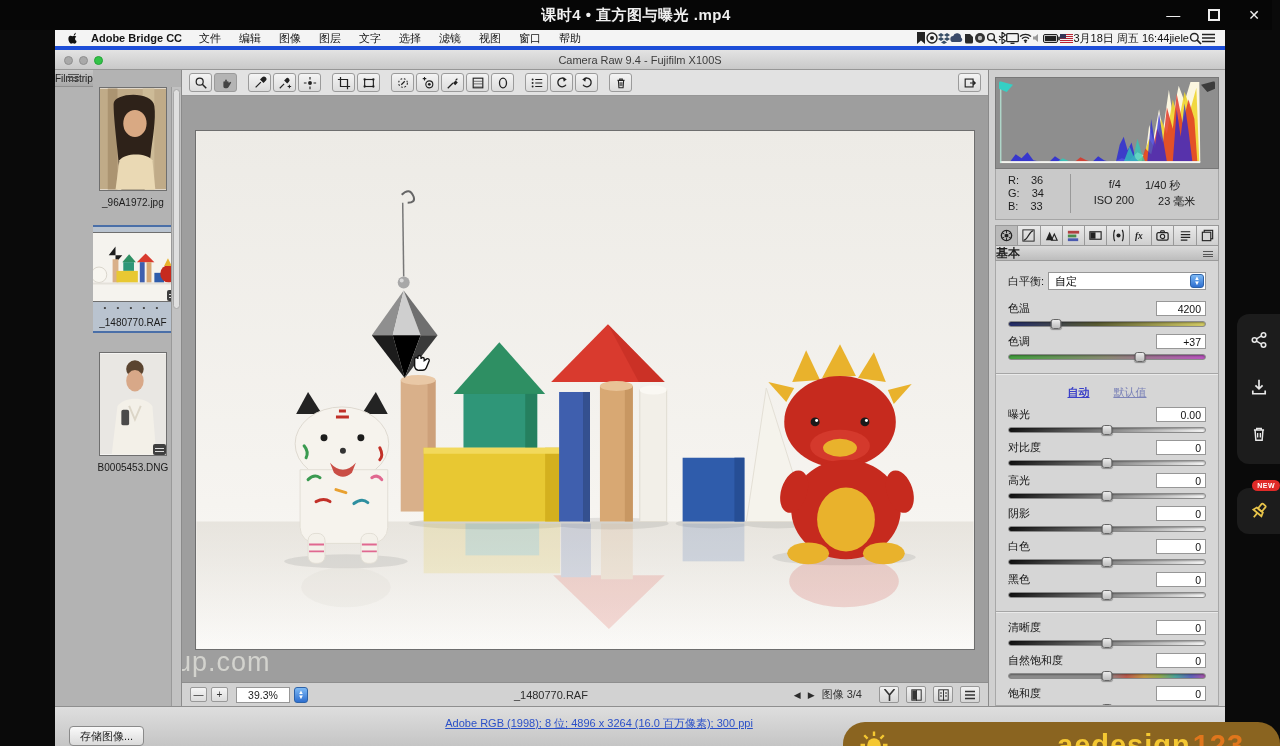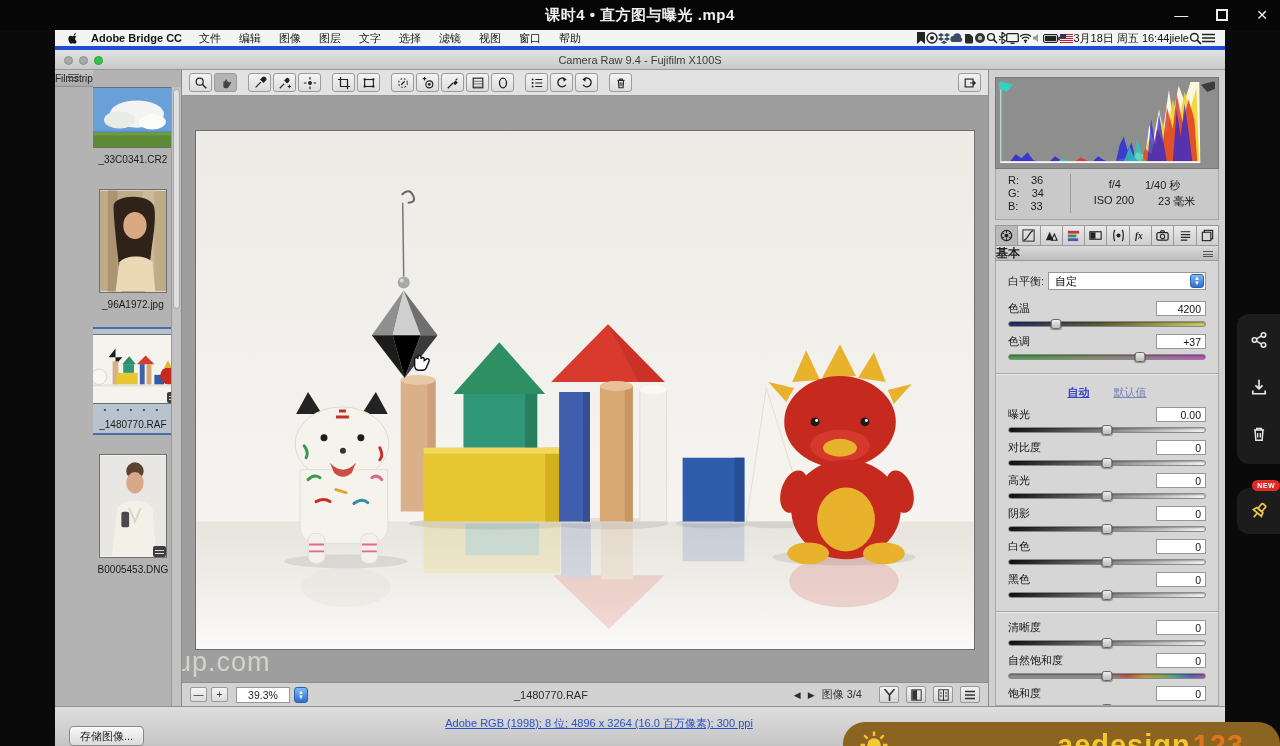--- a/index.html
+++ b/index.html
@@ -1,20 +1,20 @@
 <!DOCTYPE html>
 <html><head>
 <meta charset="utf-8">
 <style>
   *{margin:0;padding:0;box-sizing:border-box}
   body{font-family:"Liberation Sans",sans-serif;background:#000}
   .stage{position:relative;width:1280px;height:746px;background:#0a0a0a;overflow:hidden}
 
   
-  .player-titlebar{position:absolute;top:0;left:0;right:0;height:30px;background:#060606;display:flex;align-items:center;justify-content:center}
+  .player-titlebar{position:absolute;top:0;left:0;right:8px;height:30px;background:#060606;display:flex;align-items:center;justify-content:center}
   .player-title{color:#f0f0f0;font-size:15px;font-weight:bold;letter-spacing:.5px}
   .winctl{position:absolute;right:12px;top:0;height:30px;display:flex;align-items:center;gap:28px}
   .winctl span{color:#ededed;font-size:14px;line-height:1}
   .maxbox{width:12px;height:12px;border:2px solid #ededed}
 
   
   .video{position:absolute;left:55px;top:30px;width:1170px;height:716px;display:flex;flex-direction:column;background:#cfcfcf}
 
   
   .menubar{height:20px;background:#f4f4f4;border-bottom:4px solid #1d4ed8;display:flex;align-items:center;padding:0 10px;font-size:11px;color:#151515;flex:0 0 auto}
@@ -270,34 +270,20 @@
         <div class="filmstrip">
           <div class="fs-header">
             <span>Filmstrip</span>
             <span class="fs-hmenu">
                 <i></i>
                 <i></i>
                 <i></i>
               </span>
           </div>
           <div class="fs-list">
-            <div class="fs-item">
-              <span class="fs-thumbwrap">
-                <svg class="fs-thumb" width="92" height="61" viewBox="0 0 92 61">
-                    <rect width="92" height="61" fill="#5f93cc"></rect>
-                    <rect y="0" width="92" height="44" fill="#6aa0d8"></rect>
-                    <ellipse cx="50" cy="27" rx="28" ry="14" fill="#f3f4f2"></ellipse>
-                    <ellipse cx="32" cy="33" rx="16" ry="9" fill="#e8ebe8"></ellipse>
-                    <ellipse cx="66" cy="35" rx="14" ry="8" fill="#fbfbf9"></ellipse>
-                    <rect y="46" width="92" height="15" fill="#5d8a34"></rect>
-                    <rect y="46" width="92" height="3" fill="#6f9c42"></rect>
-                  </svg>
-              </span>
-              <span class="fs-name">_33C0341.CR2</span>
-            </div>
             <div class="fs-item">
               <span class="fs-thumbwrap">
                 <svg class="fs-thumb" width="68" height="104" viewBox="0 0 68 104">
                     <rect width="68" height="104" fill="#c0ab88"></rect>
                     <rect x="8" width="10" height="104" fill="#ab9471"></rect>
                     <rect x="44" width="12" height="104" fill="#cdbb97"></rect>
                     <path d="M14 16c0-12 40-14 42 2 2 14-2 34-4 52l-6 34H22l-4-40c-2-20-4-36-4-48z" fill="#2e2219"></path>
                     <ellipse cx="36" cy="36" rx="12" ry="14" fill="#d9a983"></ellipse>
                     <path d="M16 104l4-30c6-8 28-8 34 0l3 30z" fill="#ead9b4"></path>
                   </svg>

